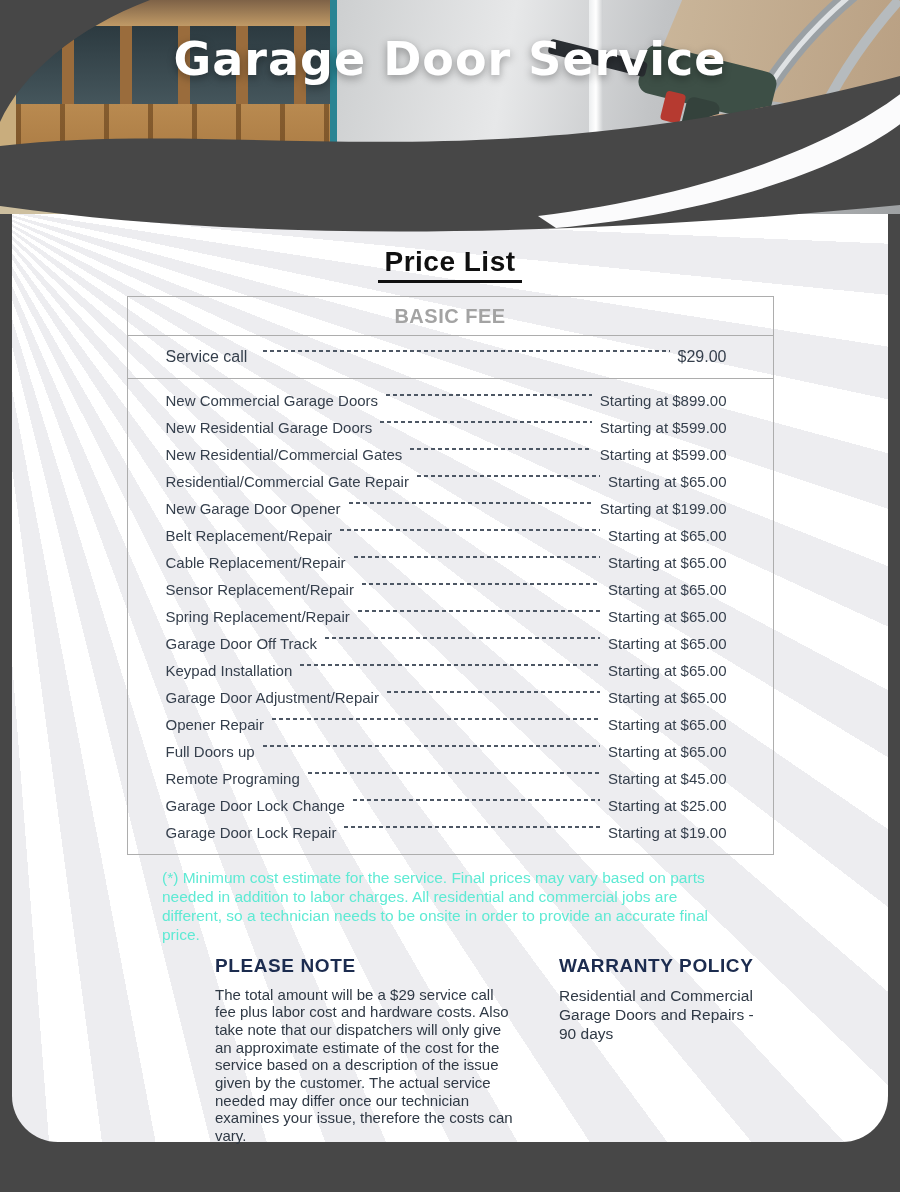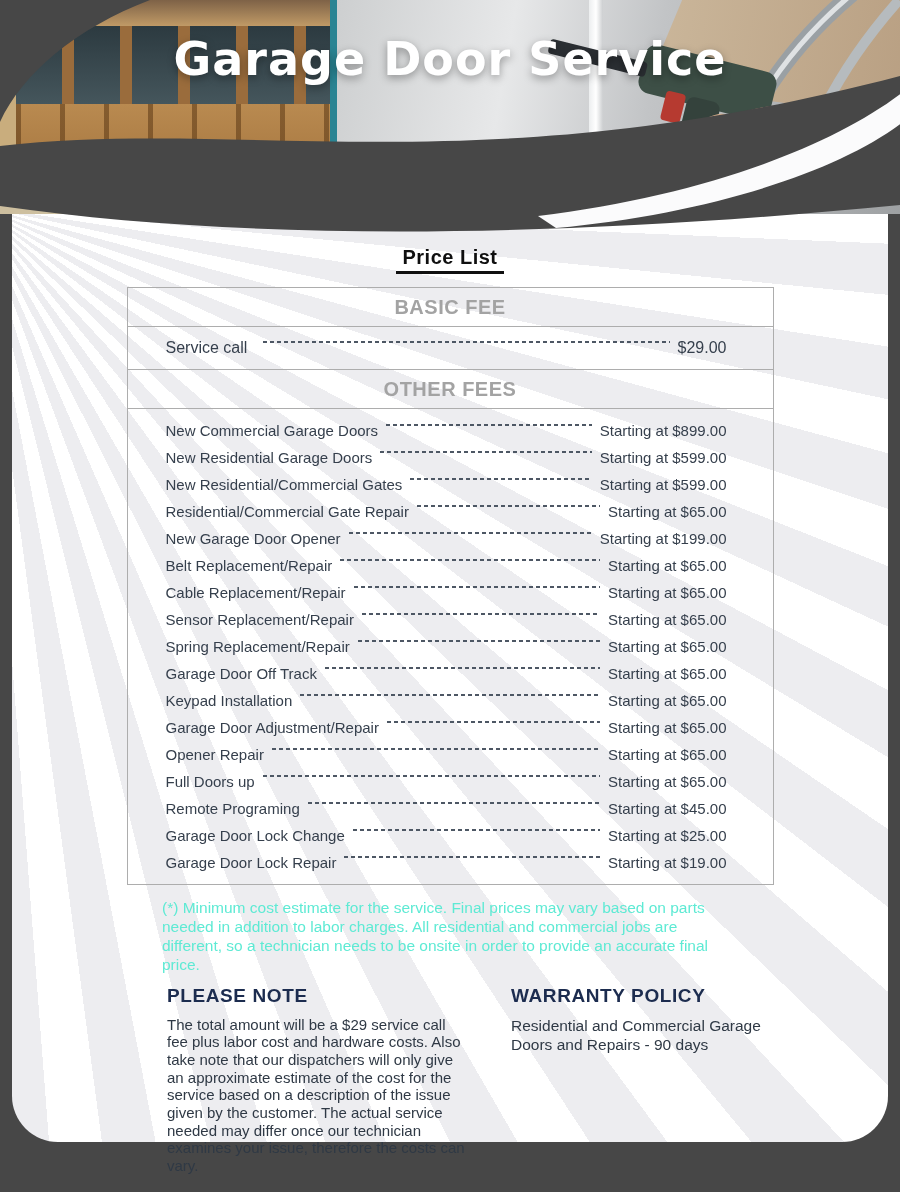--- a/index.html
+++ b/index.html
@@ -47,21 +47,21 @@
   .title{
     position:absolute;top:32px;left:0;width:100%;text-align:center;z-index:5;
     color:#ffffff;font-family:"DejaVu Sans", sans-serif;font-weight:bold;
     font-size:46px;letter-spacing:1px;text-shadow:0 3px 8px rgba(0,0,0,.35);
   }
   .swoosh{position:absolute;top:0;left:0;z-index:4;}
   
   .content{position:absolute;left:12px;right:12px;top:246px;z-index:3;}
   .page-heading{text-align:center;}
   .page-heading span{
-    display:inline-block;font-weight:bold;font-size:20px;color:#101010;
+    display:inline-block;font-weight:bold;font-size:28px;color:#101010;
     border-bottom:3px solid #101010;padding:0 6px 2px;letter-spacing:.5px;
   }
   .price-table{
     width:645px;margin:13px auto 0;border:1px solid #adadad;background:rgba(255,255,255,0);
   }
   .section-header{
     text-align:center;font-weight:bold;font-size:20px;color:#a3a3a3;
     letter-spacing:.5px;padding:8px 0 7px;border-bottom:1px solid #adadad;
   }
   .basic-rows .fee-row{
@@ -74,21 +74,21 @@
   .leader{
     flex:1;height:2px;margin:2px 8px 0;
     background:repeating-linear-gradient(90deg,#4d5764 0 4px,transparent 4px 7px);
   }
   .basic-rows .leader{margin-left:16px;}
   .fee-price{white-space:nowrap;}
   .footnote{
     width:576px;margin:14px auto 0;font-size:15.5px;line-height:1.22;color:#5eead4;
   }
   .columns{display:flex;margin:10px 120px 0 155px;gap:42px;}
-  .col-left{width:302px;}
+  .col-left{width:302px;margin-left:48px;}
   .col-right{flex:1;}
   .col-title{
     font-weight:bold;font-size:19px;color:#1c2c4f;letter-spacing:.6px;margin:0 0 9px;
   }
   .col-body{font-size:15px;line-height:1.18;color:#2f3945;}
   .col-right .col-body{font-size:15.5px;line-height:1.25;}
 </style>
 </head>
 <body>
 
@@ -139,21 +139,20 @@
 
   <div class="price-table">
     <div class="section-header">BASIC FEE</div>
     <div class="basic-rows">
   <div class="fee-row">
     <span class="fee-label">Service call</span>
     <span class="leader"></span>
     <span class="fee-price">$29.00</span>
   </div>
 </div>
-    <div class="section-header">OTHER FEES</div>
     <div class="other-rows">
   <div class="fee-row">
     <span class="fee-label">New Commercial Garage Doors</span>
     <span class="leader"></span>
     <span class="fee-price">Starting at $899.00</span>
   </div>
 
   <div class="fee-row">
     <span class="fee-label">New Residential Garage Doors</span>
     <span class="leader"></span>

